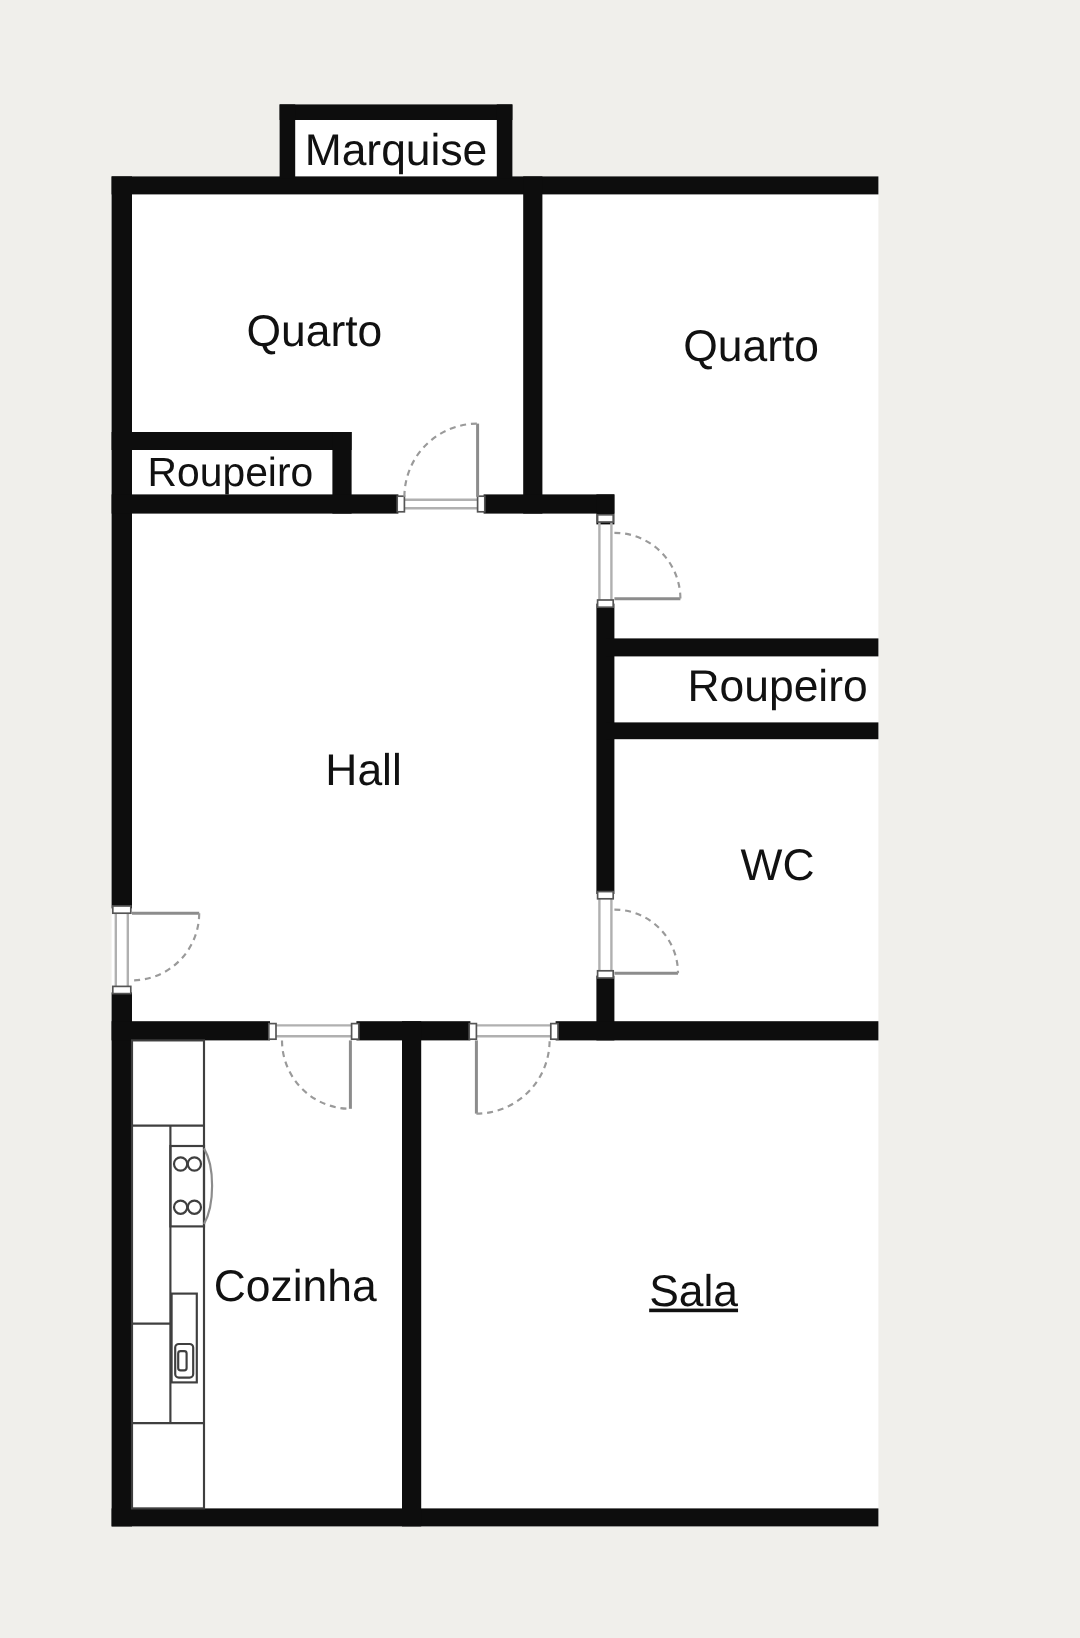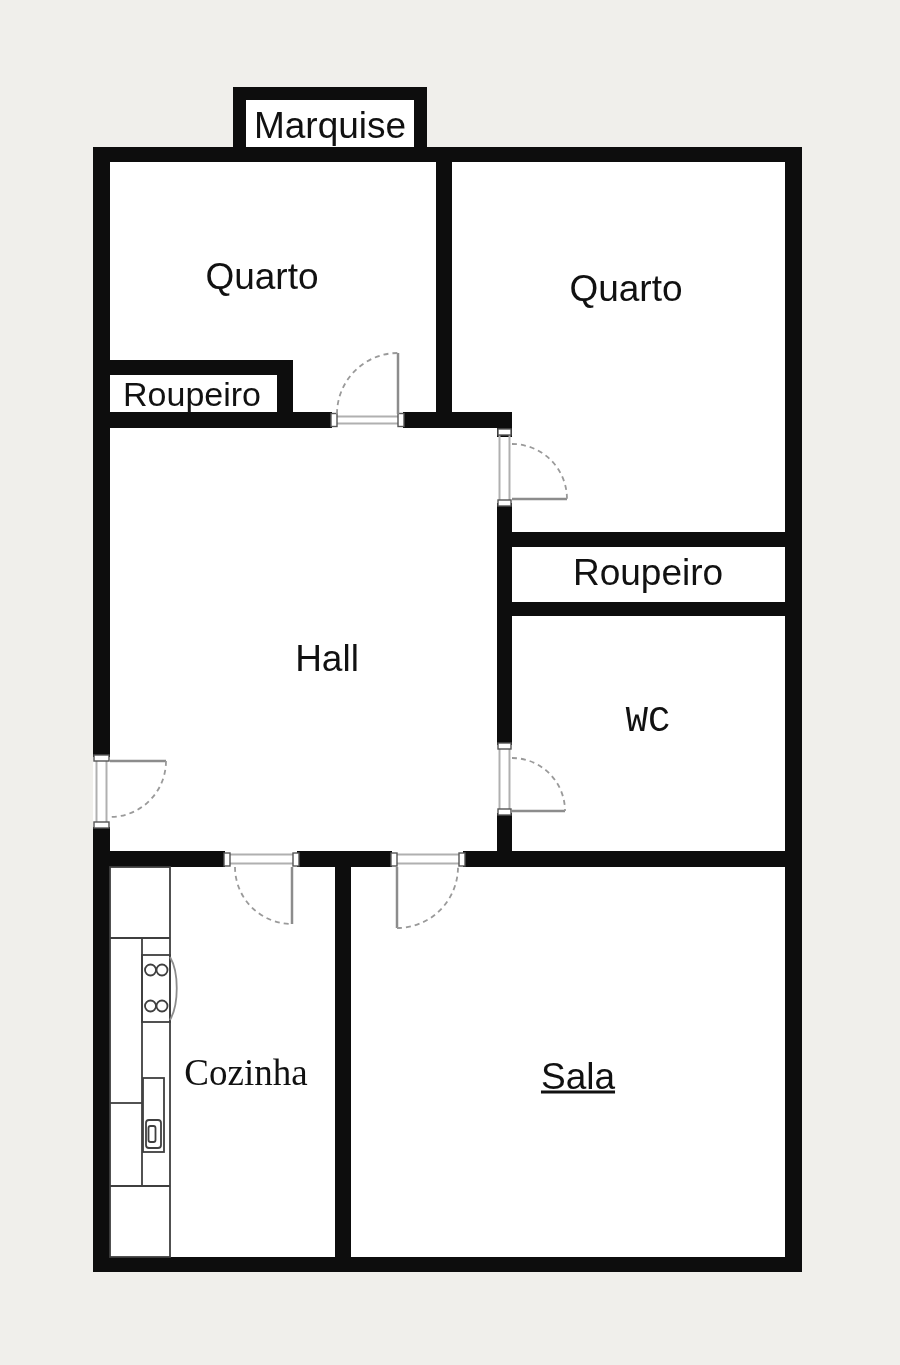--- a/index.html
+++ b/index.html
@@ -9,21 +9,21 @@
     --ink:#111111;
   }
   *{margin:0;padding:0;box-sizing:border-box;}
   html,body{width:100%;height:100%;}
   body{
     background:var(--outside);
     font-family:"Liberation Sans", sans-serif;
   }
   .stage{
     position:relative;
-    width:900px;height:1365px;
+    width:732px;height:1365px;
     background:var(--outside);
     overflow:hidden;
   }
   .plan-svg{
     position:absolute;left:0;top:0;width:900px;height:1365px;
   }
   .room-label{
     position:absolute;
     transform:translate(-50%,-50%);
     font-size:37px;
@@ -31,24 +31,24 @@
     color:var(--ink);
     white-space:nowrap;
     letter-spacing:0px;
   }
   .room-label.small{font-size:34px;}
   
   .lbl-marquise      {left:330px;top:125px;}
   .lbl-quarto-left   {left:262px;top:276px;}
   .lbl-quarto-right  {left:626px;top:288px;}
   .lbl-roupeiro-left {left:192px;top:394px;}
-  .lbl-hall          {left:303px;top:658px;margin-left:24px;}
+  .lbl-hall          {left:303px;top:642px;}
   .lbl-roupeiro-right{left:648px;top:572px;}
-  .lbl-wc            {left:648px;top:721px;font-family:Liberation Mono, monospace;}
-  .lbl-cozinha       {left:246px;top:1072px;font-family:Liberation Serif, serif;}
+  .lbl-wc            {left:648px;top:721px;}
+  .lbl-cozinha       {left:246px;top:1072px;}
   .lbl-sala          {left:578px;top:1076px;text-decoration:underline;}
 </style>
 </head>
 <body>
 
 <div class="stage">
 
   <svg class="plan-svg" viewBox="0 0 900 1365" aria-hidden="true">
 
     <g>

